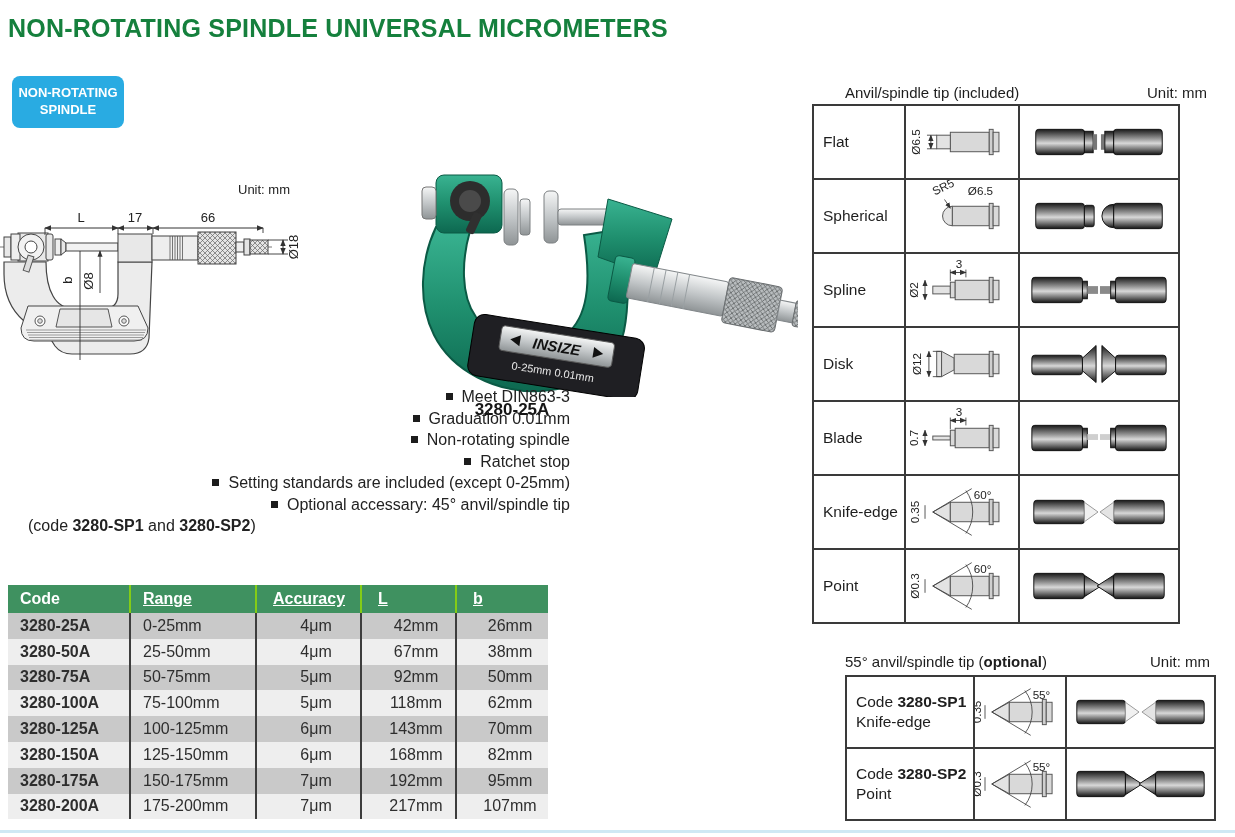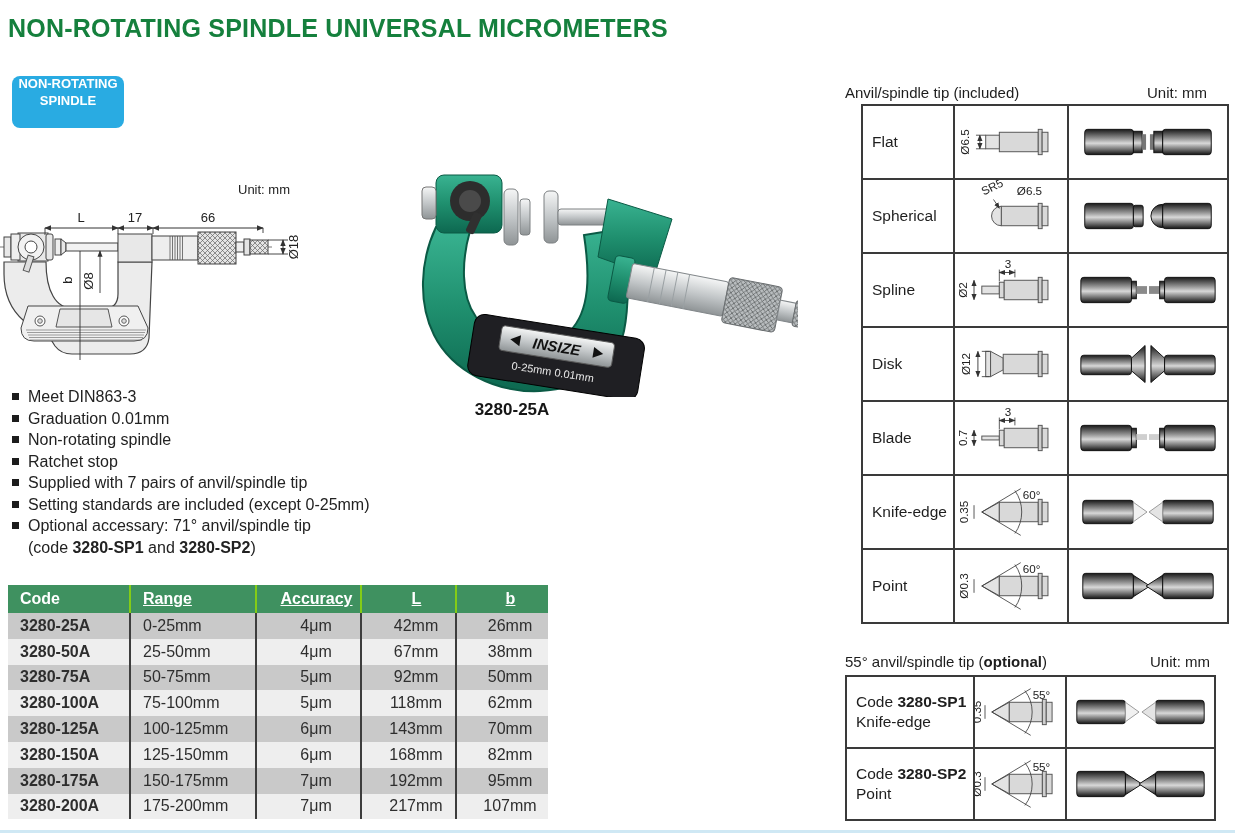--- a/index.html
+++ b/index.html
@@ -5,33 +5,33 @@
   * { margin:0; padding:0; box-sizing:border-box; }
   html,body { width:1235px; height:837px; background:#ffffff; overflow:hidden;
               font-family:"Liberation Sans", sans-serif; color:#222; }
   .abs { position:absolute; }
   #page { position:relative; width:1235px; height:837px; background:#fff; }
 
   
   #title { left:8px; top:14px; font-size:25px; font-weight:bold; letter-spacing:.2px; color:#15803d; }
   #badge { left:12px; top:76px; width:112px; height:52px; background:#29abe2; border-radius:8px;
            color:#fff; font-weight:bold; font-size:13px; line-height:1.3; display:flex;
-           flex-direction:column; align-items:center; text-align:center; }
+           flex-direction:column; align-items:center; justify-content:center; text-align:center; }
 
   
   #features { left:10px; top:386px; width:560px; }
-  #features .fl { display:flex; align-items:flex-start; font-size:16px; line-height:21.5px; color:#222; }
+  #features .fl { display:flex; align-items:flex-start; font-size:16px; line-height:21.5px; color:#222;justify-content:flex-end; }
   .sqbullet { width:7px; height:7px; background:#1c1c1c; margin:7px 9px 0 2px; flex:0 0 7px; }
   #feat-cont { margin-left:18px; font-size:16px; line-height:21.5px; }
   #feat-cont b { font-weight:bold; }
 
   
   #spec { left:8px; top:585px; width:540px; border-collapse:collapse; table-layout:fixed; font-size:16px; }
   #spec th { background:#3f9160; color:#fff; font-weight:bold; height:28px; text-align:left; padding-left:12px; }
-  #spec th.ctr { text-align:center; padding-left:16px; }
+  #spec th.ctr { padding-left:16px; }
   #spec th + th { border-left:2px solid #84cc16;text-decoration:underline; }
   #spec td { height:25.8px; padding-left:12px; color:#2e2e2e; }
   #spec td + td { border-left:2px solid #3d3d3d;margin-top:41px; }
   #spec tr:nth-child(odd) td { background:#c9c9c9; }
   #spec tr:nth-child(even) td { background:#eeeeee; }
   #spec td.ctr { text-align:center; padding-left:15px; }
   #spec td.code { font-weight:bold; }
 
   
   .secthead { font-size:15px; color:#1d1d1d; }
@@ -195,29 +195,25 @@
     <div class="fl">
         <span class="sqbullet"></span>
         <span>Non-rotating spindle</span>
       </div>
     <div class="fl">
         <span class="sqbullet"></span>
         <span>Ratchet stop</span>
       </div>
     <div class="fl">
         <span class="sqbullet"></span>
-        <span>Supplied with 7 pairs of anvil/spindle tip</span>
-      </div>
-    <div class="fl">
-        <span class="sqbullet"></span>
         <span>Setting standards are included (except 0-25mm)</span>
       </div>
     <div class="fl">
         <span class="sqbullet"></span>
-        <span>Optional accessary: 71° anvil/spindle tip</span>
+        <span>Optional accessary: 45° anvil/spindle tip</span>
       </div>
     <div id="feat-cont"><span>(code </span><b>3280-SP1</b><span> and </span><b>3280-SP2</b><span>)</span></div>
   </div>
 
   <table id="spec" class="abs">
     <colgroup>
         <col style="width:122px">
         <col style="width:126px">
         <col style="width:105px">
         <col style="width:95px">
@@ -288,21 +284,21 @@
           <td class="ctr">7μm</td>
           <td class="ctr">217mm</td>
           <td class="ctr">107mm</td>
         </tr>
       </tbody>
   </table>
 
   <div class="abs secthead" style="left:845px;top:84px">Anvil/spindle tip (included)</div>
   <div class="abs unitlbl" style="left:1060px;top:84px;width:147px;text-align:right">Unit: mm</div>
 
-  <table class="tips abs" style="left:861px;top:104px">
+  <table class="tips abs" style="left:812px;top:104px">
     <colgroup>
         <col style="width:92px">
         <col style="width:112px">
         <col style="width:158px">
       </colgroup>
 
     <tbody>
         <tr>
       <td class="nm" style="height:74px">Flat</td>
       <td>

